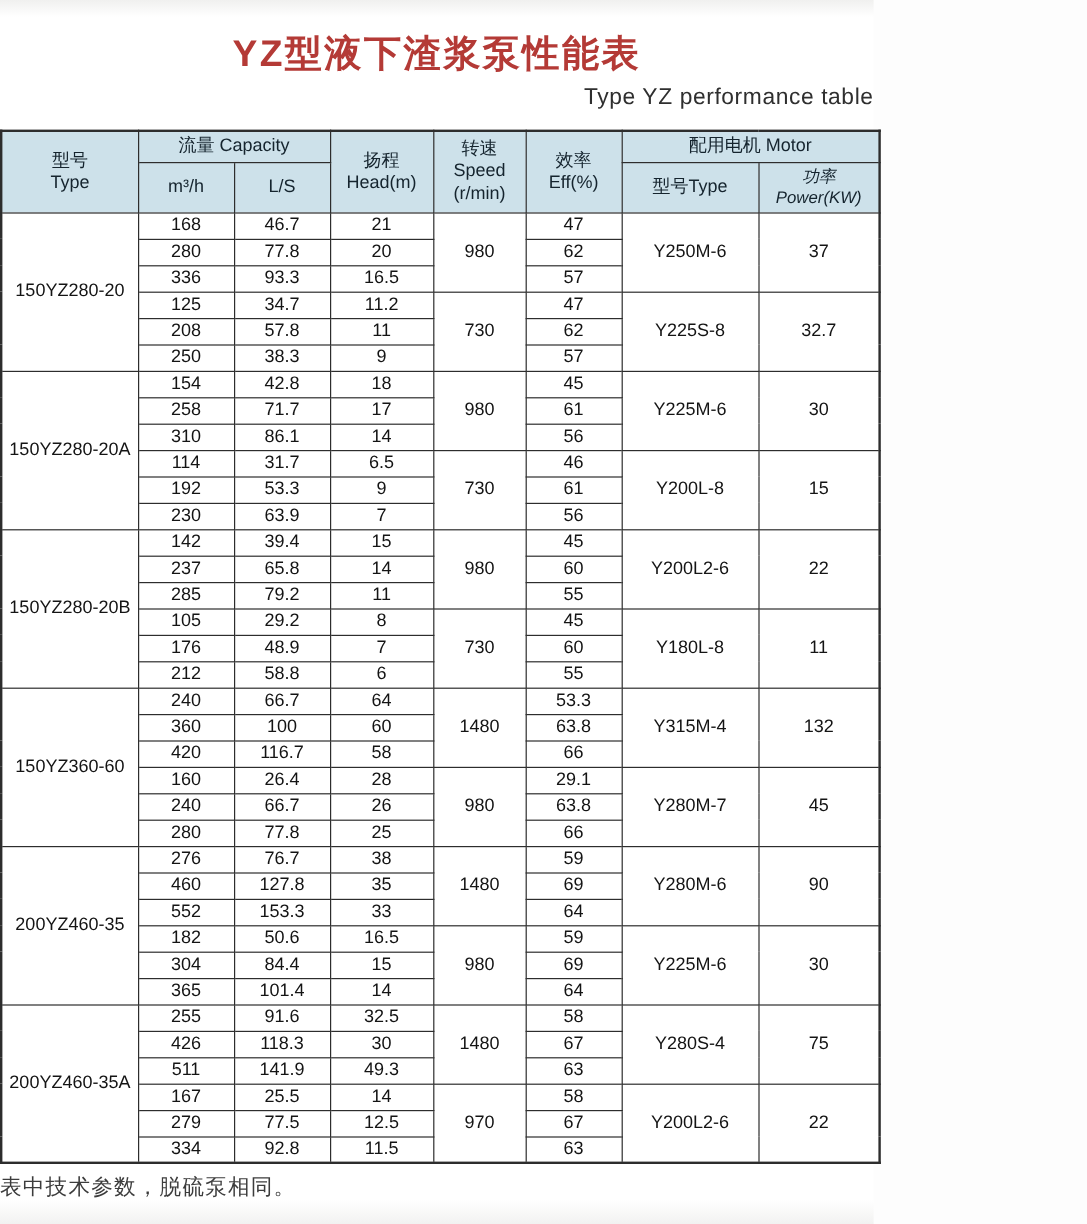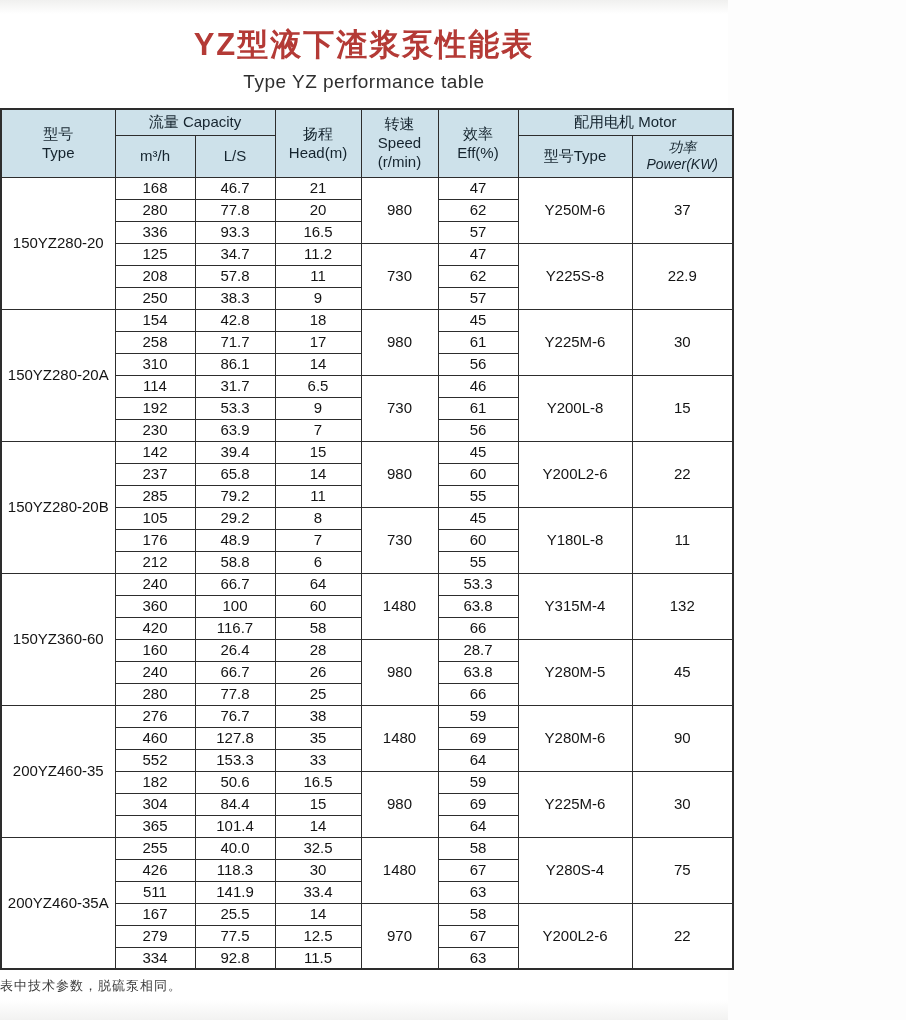--- a/index.html
+++ b/index.html
@@ -17,21 +17,21 @@
   }
   .title {
     text-align: center;
     color: #b43a36;
     font-size: 31px;
     font-weight: bold;
     letter-spacing: 2px;
     line-height: 1.2;
   }
   .subtitle {
-    text-align: center;
+    text-align: right;
     color: #2f2f2f;
     font-size: 19px;
     margin-top: 8px;
     letter-spacing: 0.5px;
   }
   table.perf {
     border-collapse: collapse;
     margin: 15px auto 0 auto;
     width: 732px;
     table-layout: fixed;
@@ -61,21 +61,21 @@
     height: 22px;
     padding: 0 1px;
     line-height: 1.1;
     overflow: hidden;
   }
   td.model-col { font-size: 14px; letter-spacing: 0; }
   td.motor-col { font-size: 15px; }
   .footnote {
     width: 732px;
     margin: 7px auto 0 auto;
-    font-size: 13px;
+    font-size: 18px;
     color: #3c3c3c;
     text-align: left;
     letter-spacing: 1px;
     font-family: Liberation Mono, monospace;
   }
 </style>
 </head>
 <body>
 
 <div class="page">
@@ -137,21 +137,21 @@
           <td>16.5</td>
           <td>57</td>
         </tr>
         <tr>
           <td>125</td>
           <td>34.7</td>
           <td>11.2</td>
           <td rowspan="3">730</td>
           <td>47</td>
           <td rowspan="3" class="motor-col">Y225S-8</td>
-          <td rowspan="3">22.9</td>
+          <td rowspan="3">32.7</td>
         </tr>
         <tr>
           <td>208</td>
           <td>57.8</td>
           <td>11</td>
           <td>62</td>
         </tr>
         <tr>
           <td>250</td>
           <td>38.3</td>
@@ -264,22 +264,22 @@
           <td>420</td>
           <td>116.7</td>
           <td>58</td>
           <td>66</td>
         </tr>
         <tr>
           <td>160</td>
           <td>26.4</td>
           <td>28</td>
           <td rowspan="3">980</td>
-          <td>28.7</td>
-          <td rowspan="3" class="motor-col">Y280M-5</td>
+          <td>29.1</td>
+          <td rowspan="3" class="motor-col">Y280M-7</td>
           <td rowspan="3">45</td>
         </tr>
         <tr>
           <td>240</td>
           <td>66.7</td>
           <td>26</td>
           <td>63.8</td>
         </tr>
         <tr>
           <td>280</td>
@@ -326,37 +326,37 @@
         </tr>
         <tr>
           <td>365</td>
           <td>101.4</td>
           <td>14</td>
           <td>64</td>
         </tr>
         <tr>
           <td rowspan="6" class="model-col">200YZ460-35A</td>
           <td>255</td>
-          <td>40.0</td>
+          <td>91.6</td>
           <td>32.5</td>
           <td rowspan="3">1480</td>
           <td>58</td>
           <td rowspan="3" class="motor-col">Y280S-4</td>
           <td rowspan="3">75</td>
         </tr>
         <tr>
           <td>426</td>
           <td>118.3</td>
           <td>30</td>
           <td>67</td>
         </tr>
         <tr>
           <td>511</td>
           <td>141.9</td>
-          <td>33.4</td>
+          <td>49.3</td>
           <td>63</td>
         </tr>
         <tr>
           <td>167</td>
           <td>25.5</td>
           <td>14</td>
           <td rowspan="3">970</td>
           <td>58</td>
           <td rowspan="3" class="motor-col">Y200L2-6</td>
           <td rowspan="3">22</td>

